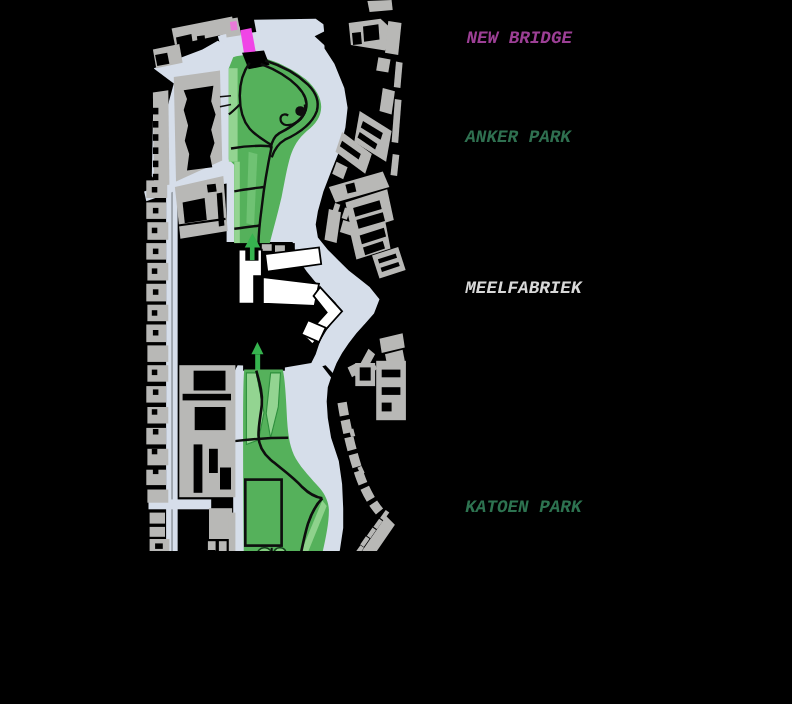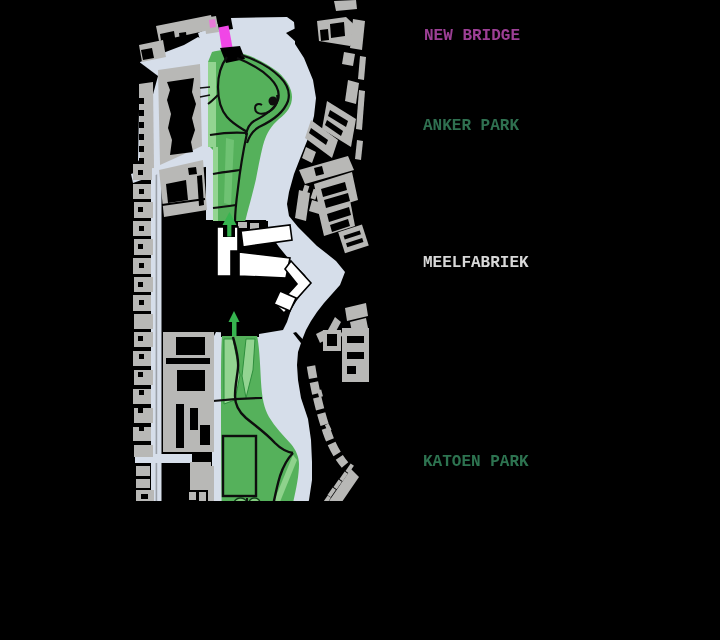--- a/index.html
+++ b/index.html
@@ -1,17 +1,17 @@
 <!DOCTYPE html>
 <html><head>
 <meta charset="utf-8">
 <style>
   html,body{margin:0;padding:0;background:#000;}
   #stage{position:relative;width:720px;height:501px;background:#000;overflow:hidden;
-         font-family:"Liberation Mono", monospace;}
+         font-family:"Liberation Mono", monospace;font-style:italic;}
   svg{position:absolute;left:0;top:0;}
 </style>
 </head>
 <body>
 <div id="stage">
 <svg width="720" height="640" viewBox="0 0 720 640">
 
 <rect x="0" y="0" width="720" height="640" fill="#000000"></rect>
 
 <path fill="#d6deea" d="M198,33 L231,18 L287,17 L294,22 L295,32 L295,44 L304,58 L313,80 L316,98 L314,116 L309,136 L301,156 L294,174 L289,192 L287,204 L289,216 L298,227 L308,237 L317,246 L326,253 L336,261 L345,272 L340,285 L332,294 L324,303 L317,312 L311,321 L306,330 L302,340 L298,352 L297,365 L298,380 L301,398 L308,419 L311,440 L312,462 L312,480 L309,500 L303,522 L298,540 L295,556 L299,570 L307,574 L310,580 L308,587 L273,598 L225,610 L175,615 L148,615 L142,608 L142,598 L170,596 L205,591 L211,589 L212,585 L212,340 L216,332 L259,334 L283,330 L287,322 L291,310 L297,300 L304,291 L310,283 L305,275 L297,267 L288,258 L279,247 L272,237 L268,228 L266,220 L206,220 L206,60 L198,33 Z"></path>

